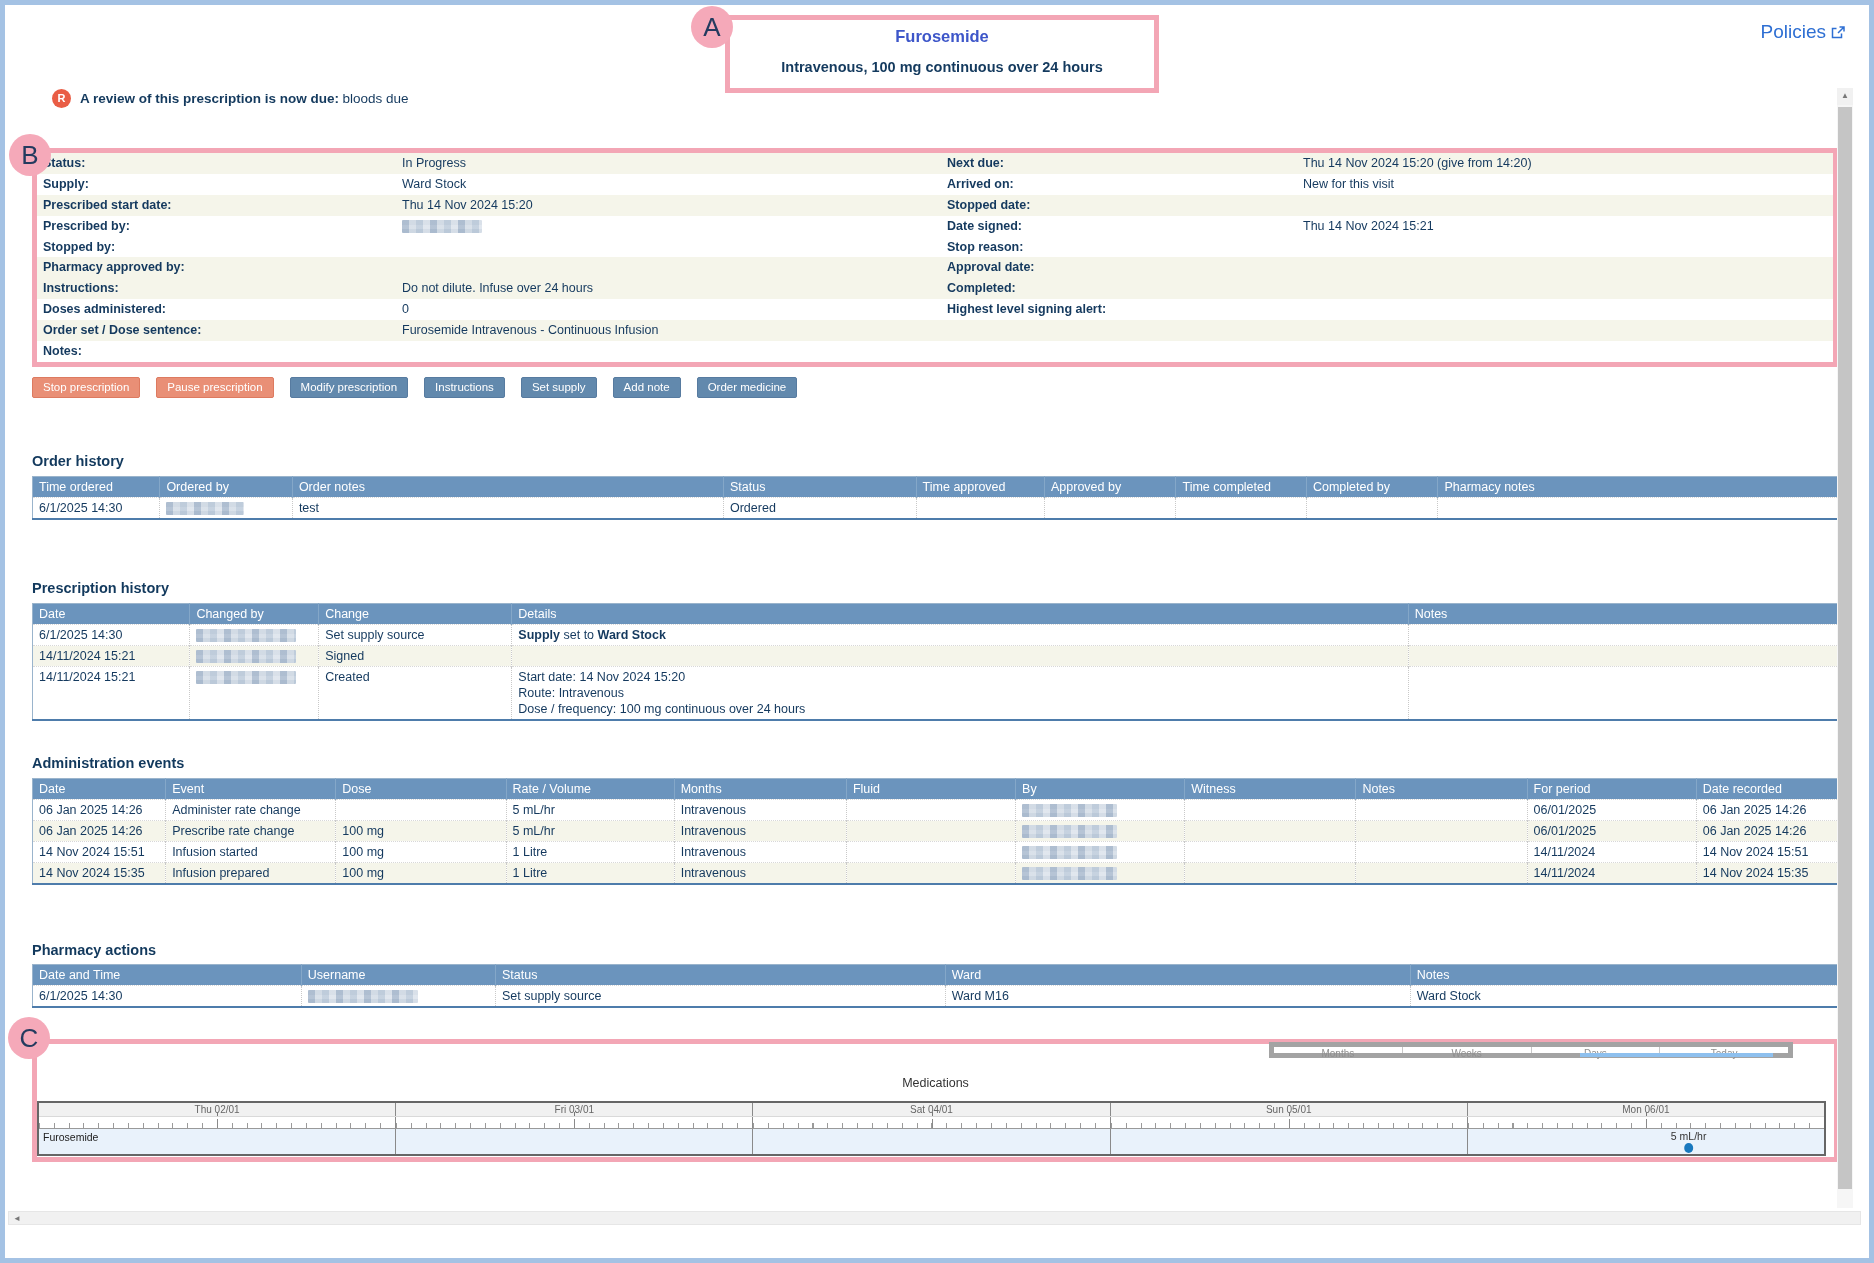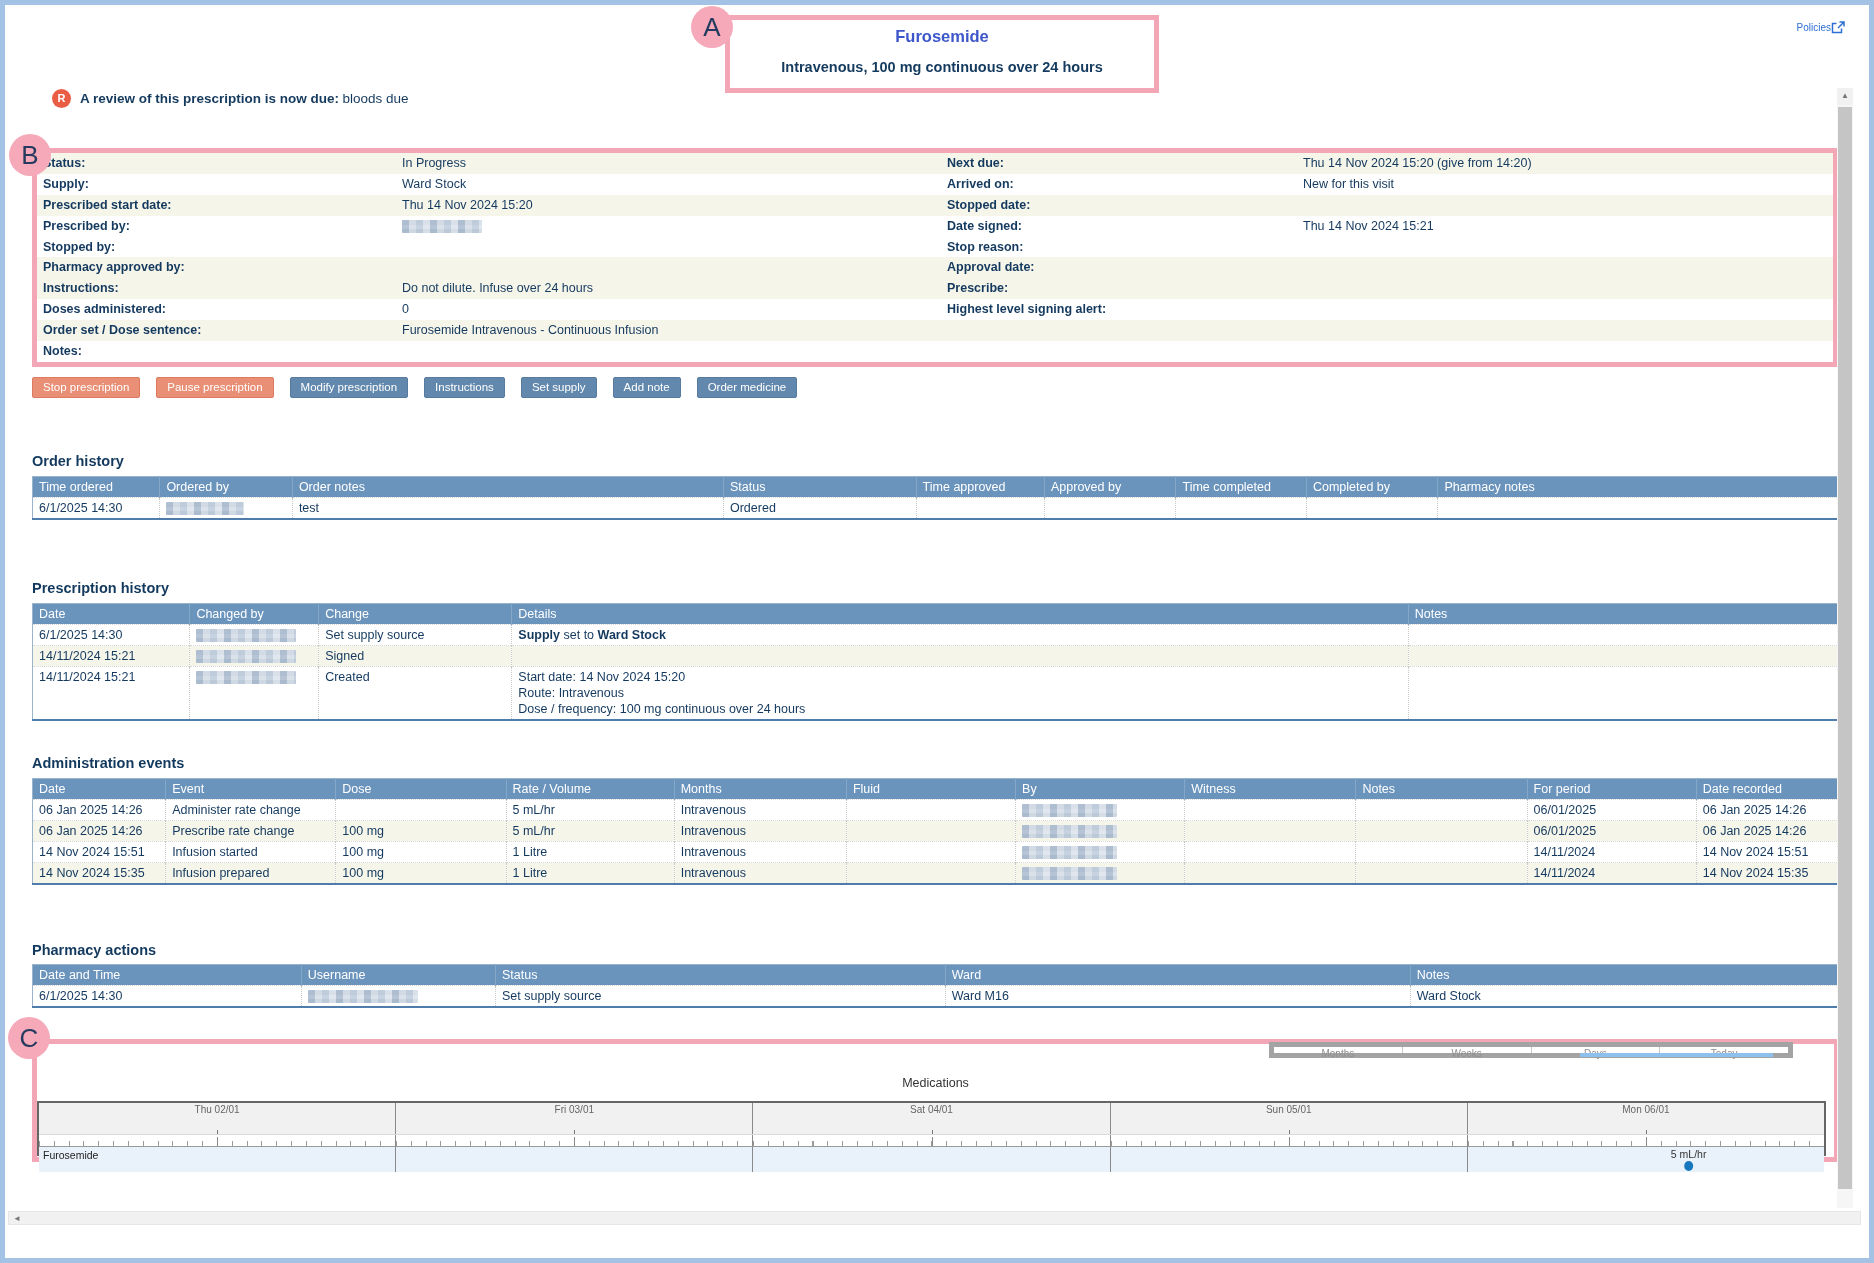--- a/index.html
+++ b/index.html
@@ -10,21 +10,21 @@
     border:5px solid #a4c2e4; background:#fff; overflow:hidden;
     font-size:12.5px;
   }
   .anno-circle {
     position:absolute; width:42px; height:42px; border-radius:50%;
     background:#f5a9b9; color:#243b5f; font-size:26px; line-height:42px;
     text-align:center; z-index:6;
   }
 
   
-  .policies { position:absolute; top:16px; right:24px; color:#2e6fd3; font-size:10px; cursor:pointer; display:flex; align-items:center; }
+  .policies { position:absolute; top:16px; right:24px; color:#2e6fd3; font-size:19px; cursor:pointer; display:flex; align-items:center; gap:5px; }
   .title-box { position:absolute; left:720px; top:10px; width:434px; height:78px; border:5px solid #f3a6b5; text-align:center; background:#fff; }
   .drug-title { margin-top:7px; font-size:16.5px; font-weight:bold; color:#3d56c9; }
   .drug-subtitle { margin-top:13px; font-size:14.5px; font-weight:bold; color:#143a5e; }
 
   .review-alert { position:absolute; left:47px; top:84px; display:flex; align-items:center; gap:9px; }
   .r-badge { width:19px; height:19px; border-radius:50%; background:#e95d45; color:#fff; font-size:11px; font-weight:bold; line-height:19px; text-align:center; }
   .review-alert b { font-size:13.5px; color:#143a5e; }
   .review-alert span.normal { font-size:13.5px; font-weight:normal; }
 
   
@@ -69,21 +69,21 @@
   
   .timeline-wrap { position:absolute; left:27px; top:1034px; width:1807px; height:123px; border:5px solid #f3a6b5; background:#fff; }
   .range-control { position:absolute; left:1232px; top:-2px; width:524px; height:16px; display:flex; border:5px solid #a3a3a3; background:#fff; }
   .range-btn { flex:1; font-size:10px; color:#8f8f8f; text-align:center; line-height:14px; border-left:1px solid #c8c8c8; cursor:pointer; }
   .range-btn:first-child { border-left:none; }
   .range-highlight { position:absolute; bottom:-4px; left:59.5%; width:37.5%; height:4px; background:#8ec0ee; }
 
   .chart-title { position:absolute; left:0; top:32px; width:100%; text-align:center; font-size:12.5px; color:#333; }
   .chart { position:absolute; left:0px; top:57px; width:1789px; height:55px; border:2px solid #666; }
   .chart-head, .chart-ticks, .chart-body { display:flex; width:100%; }
-  .chart-head { height:32px; background:#f1f1f1; border-bottom:1px solid #d9d9d9; }
+  .chart-head { height:14px; background:#f1f1f1; border-bottom:1px solid #d9d9d9; }
   .chart-ticks { height:11px; background:#fff; }
   .chart-body { height:26px; background:#e9f2fb; border-top:1px solid #999; }
   .day-col { flex:1; position:relative; }
   .chart-head .day-col { border-left:1px solid #8a8a8a; text-align:center; font-size:10px; color:#666; line-height:13px; white-space:nowrap; }
   .chart-ticks .day-col { border-left:1px solid #8a8a8a; }
   .chart-body .day-col { border-left:1px solid #8a8a8a; }
   .chart-head .day-col:first-child, .chart-ticks .day-col:first-child, .chart-body .day-col:first-child { border-left:none; }
   .head-center-tick { position:absolute; left:50%; bottom:0; width:1px; height:4px; background:#777; }
   .tick-strip { position:absolute; left:0; right:0; bottom:0; height:5px;
     background:repeating-linear-gradient(to right, #9a9a9a 0 1px, transparent 1px calc(100%/24)); }
@@ -159,21 +159,21 @@
       </div>
       <div class="detail-row odd">
         <div class="lbl">Pharmacy approved by:</div>
         <div class="val"></div>
         <div class="lbl">Approval date:</div>
         <div class="val"></div>
       </div>
       <div class="detail-row odd">
         <div class="lbl">Instructions:</div>
         <div class="val">Do not dilute. Infuse over 24 hours</div>
-        <div class="lbl">Prescribe:</div>
+        <div class="lbl">Completed:</div>
         <div class="val"></div>
       </div>
       <div class="detail-row">
         <div class="lbl">Doses administered:</div>
         <div class="val">0</div>
         <div class="lbl">Highest level signing alert:</div>
         <div class="val"></div>
       </div>
       <div class="detail-row odd">
         <div class="lbl">Order set / Dose sentence:</div>

